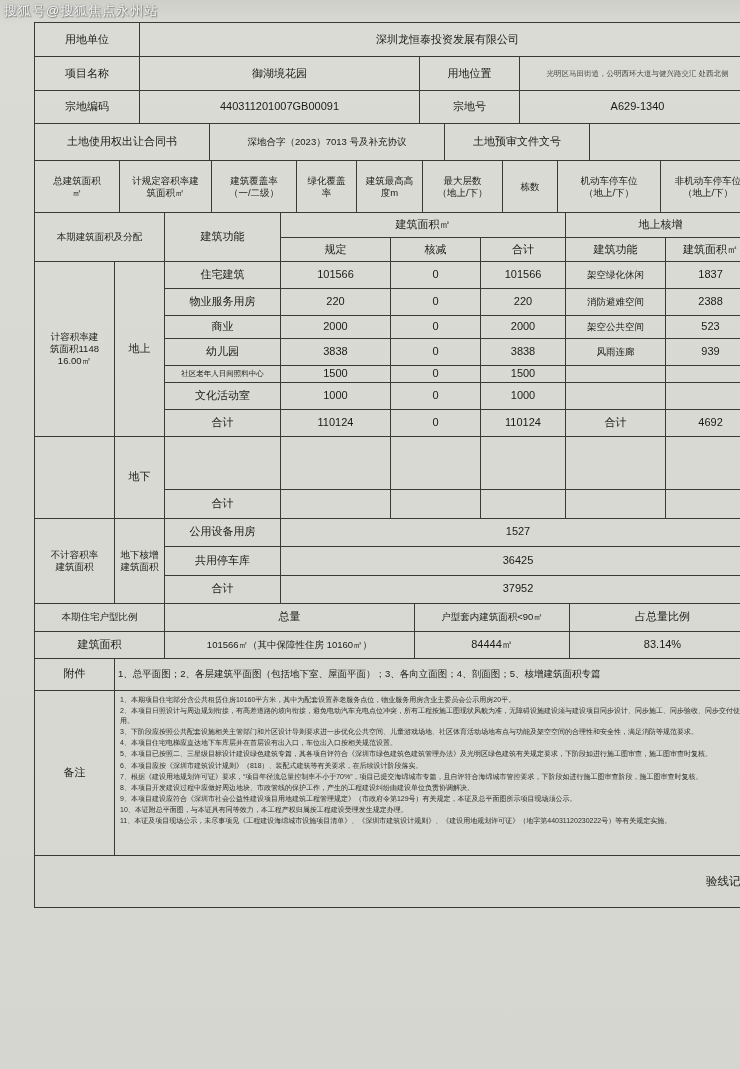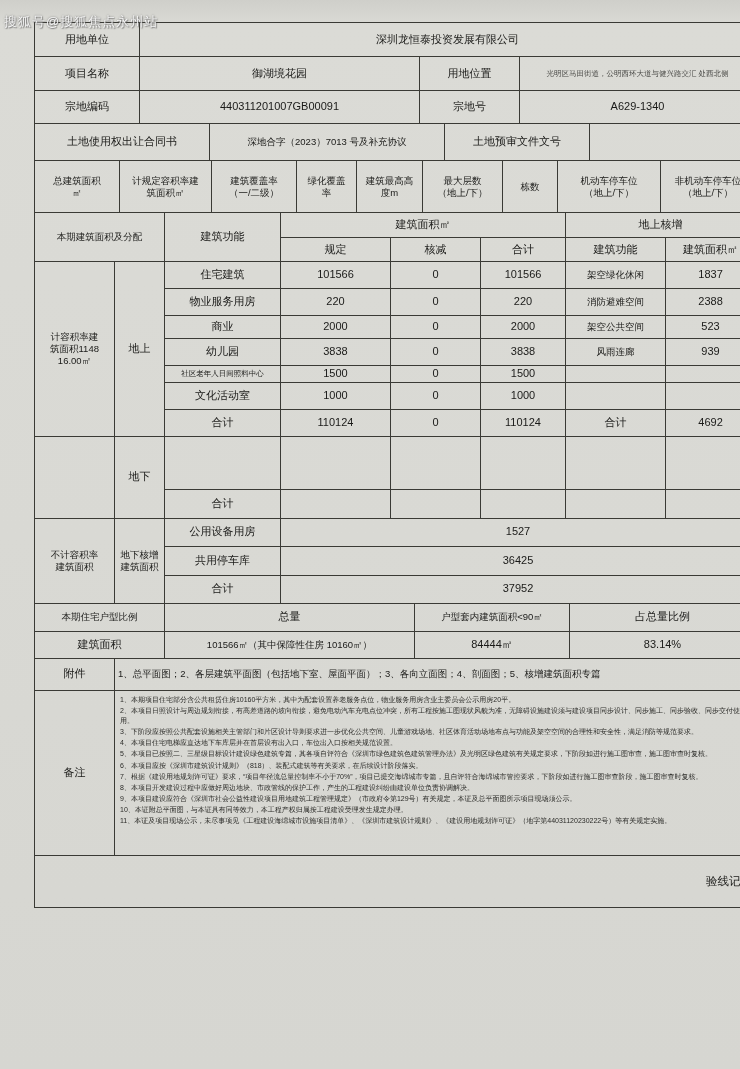--- a/index.html
+++ b/index.html
@@ -7,21 +7,21 @@
   body {
     font-family: "Liberation Sans", "DejaVu Sans", sans-serif;
     background: #c9c9c4;
   }
   .page {
     width: 740px; height: 1069px;
     background: linear-gradient(180deg, #cfcfca 0px, #dbdbd6 26px, #d9d9d4 50%, #d6d6d1 100%);
     position: relative; overflow: hidden;
   }
   .watermark {
-    position: absolute; top: 13px; left: 4px;
+    position: absolute; top: 2px; left: 4px;
     font-size: 13px; letter-spacing: 1px;
     color: rgba(252,252,252,0.92);
     text-shadow: 0 0 2px rgba(100,100,100,0.9), 1px 1px 1px rgba(90,90,90,0.6);
     z-index: 5; white-space: nowrap;
   }
   .doc { position: absolute; left: 10px; top: 22px; width: 721px; padding-left: 24px; }
   table {
     border-collapse: collapse; table-layout: fixed;
     width: 721px; margin-top: -1px;
   }

